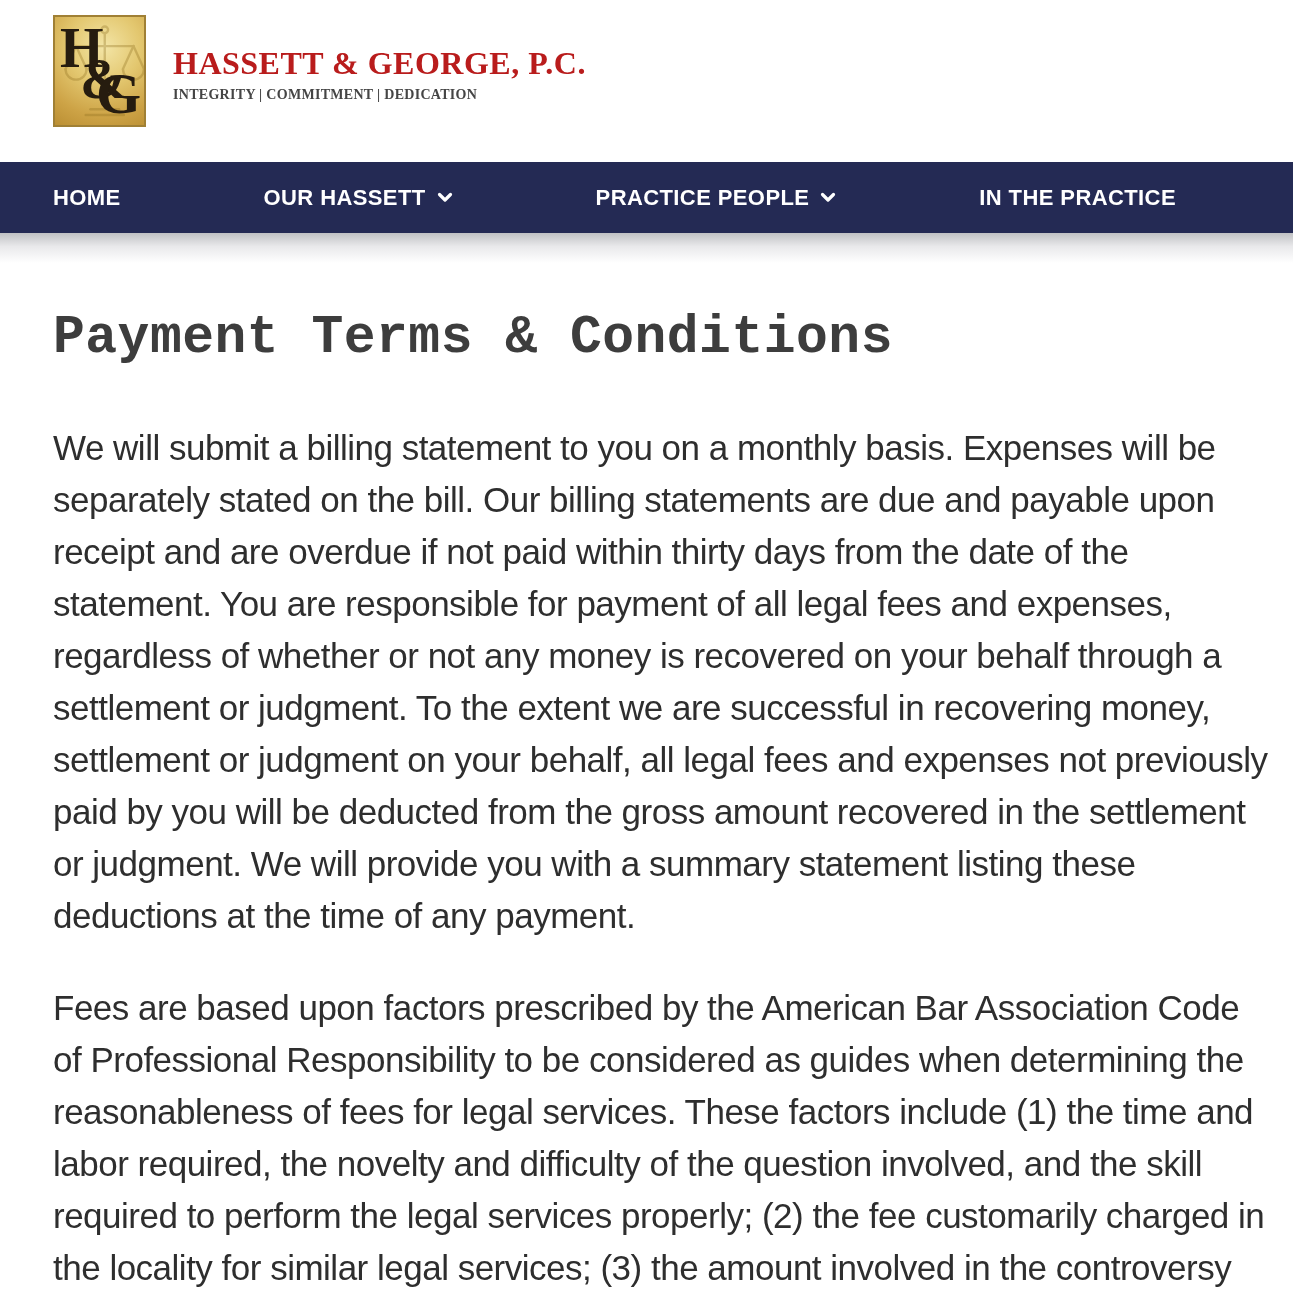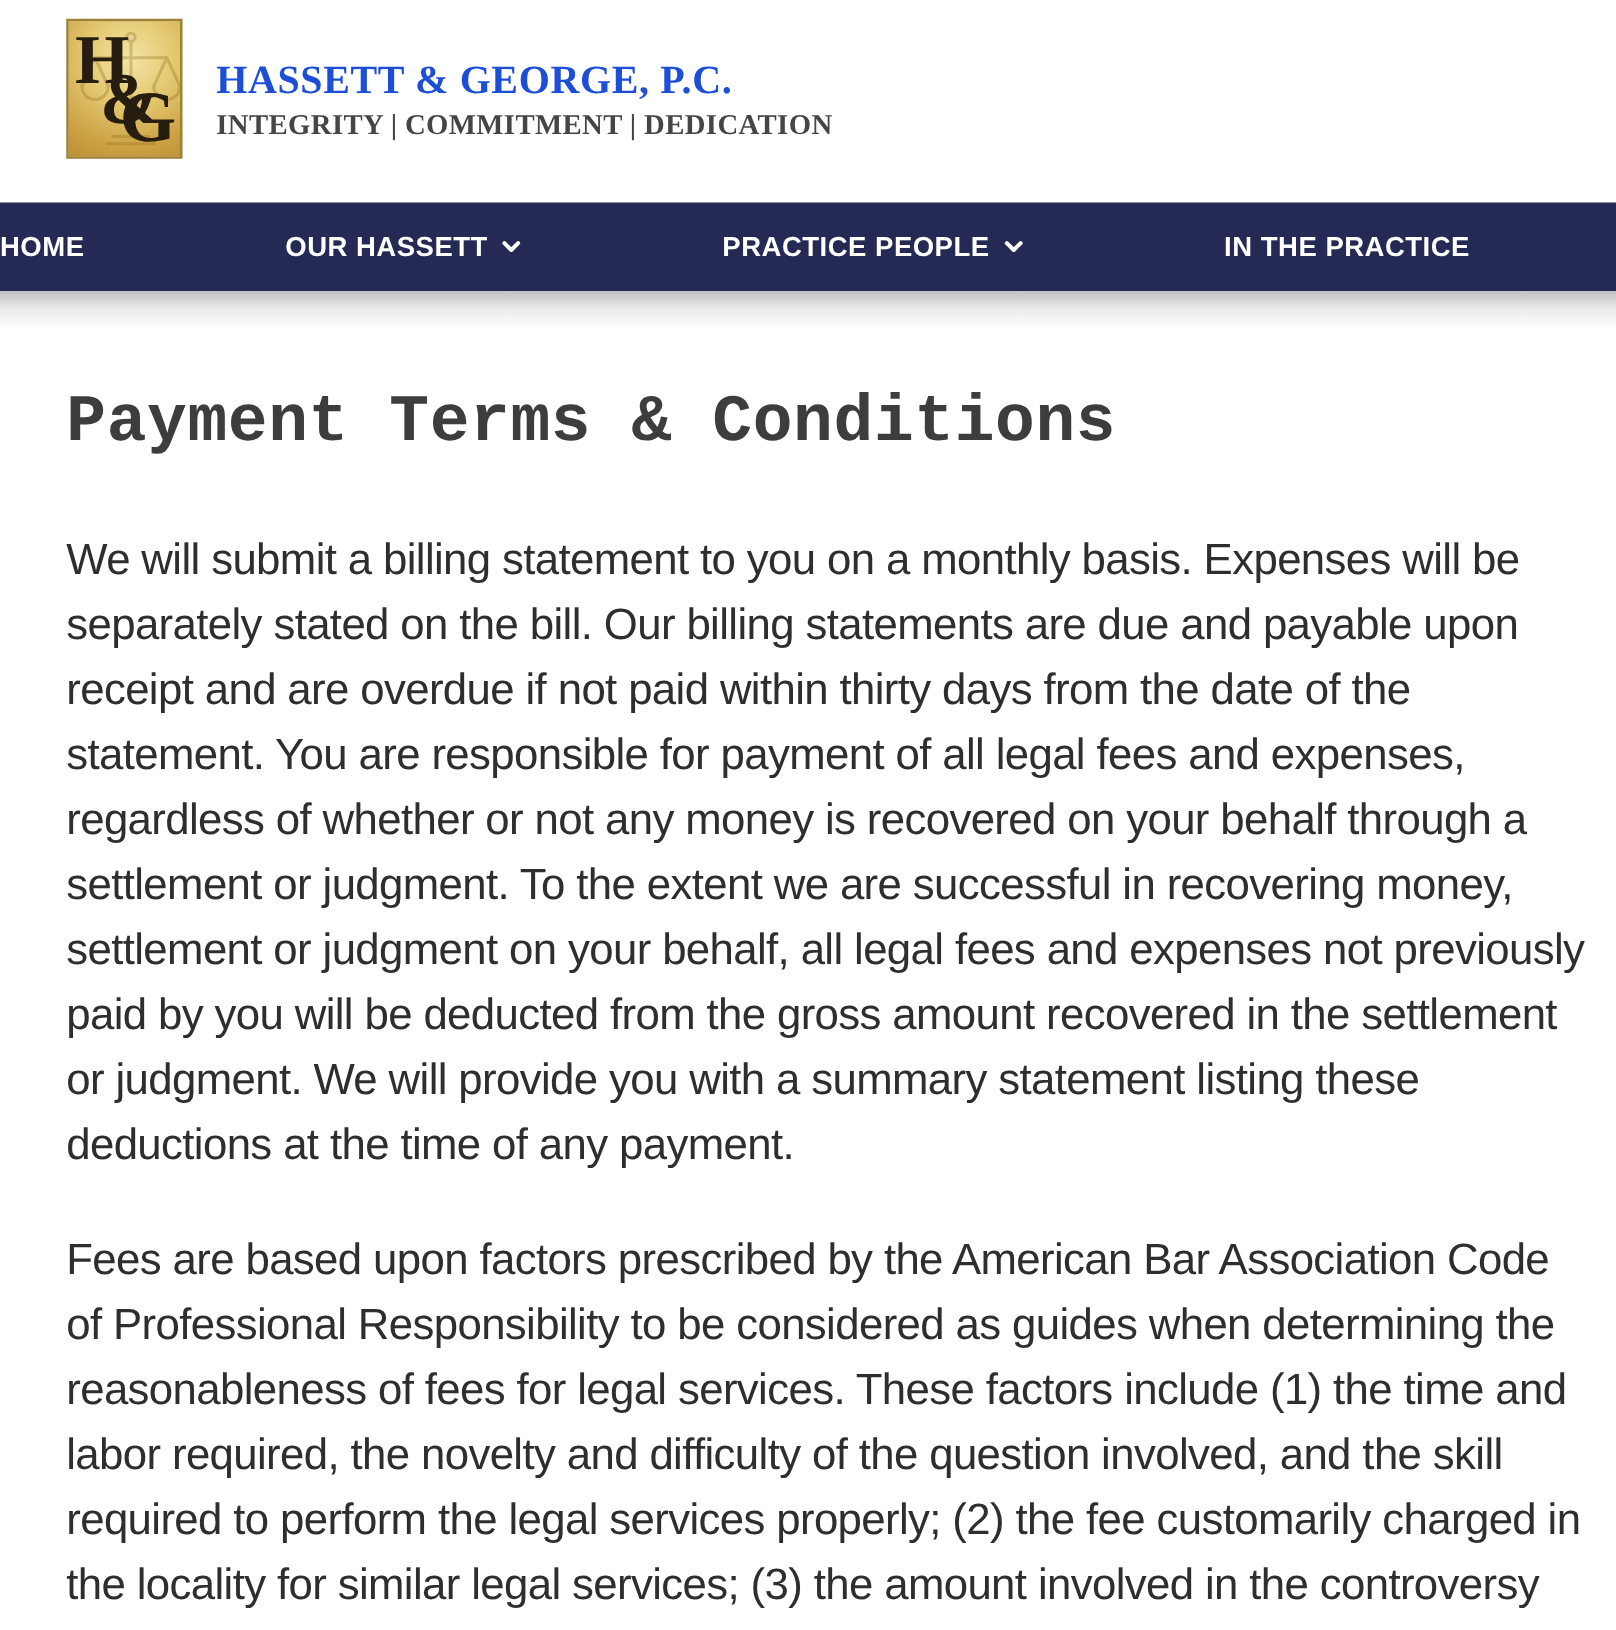--- a/index.html
+++ b/index.html
@@ -47,44 +47,45 @@
   .logo .l-h   { left: 5px;  top: 3px;    font-size: 56px; }
   .logo .l-amp { left: 25px; top: 33px;   font-size: 58px; }
   .logo .l-g   { right: 3px; bottom: 2px; font-size: 58px; }
 
   .brand-text { margin-left: 27px; margin-top: 30px; }
   .brand-name {
     font-family: "Liberation Serif", serif;
     font-weight: bold;
     font-size: 32px;
     letter-spacing: 0.5px;
-    color: #1d4ed8;
+    color: #b91c1c;
     line-height: 36px;
   }
   .brand-tagline {
     font-family: "Liberation Serif", serif;
     font-weight: bold;
-    font-size: 23px;
+    font-size: 14px;
     letter-spacing: 0.3px;
     color: #454545;
     margin-top: 6px;
   }
 
   
   .main-nav {
     height: 71px;
     background: #242a54;
     display: flex;
     align-items: center;
   }
   .nav-inner {
     width: 100%;
     display: flex;
     justify-content: space-between;
     align-items: center;
+    padding-left: 53px;
     padding-right: 117px;
   }
   .nav-item {
     display: flex;
     align-items: center;
     gap: 11px;
     color: #ffffff;
     font-weight: bold;
     font-size: 22px;
     letter-spacing: 0.4px;

